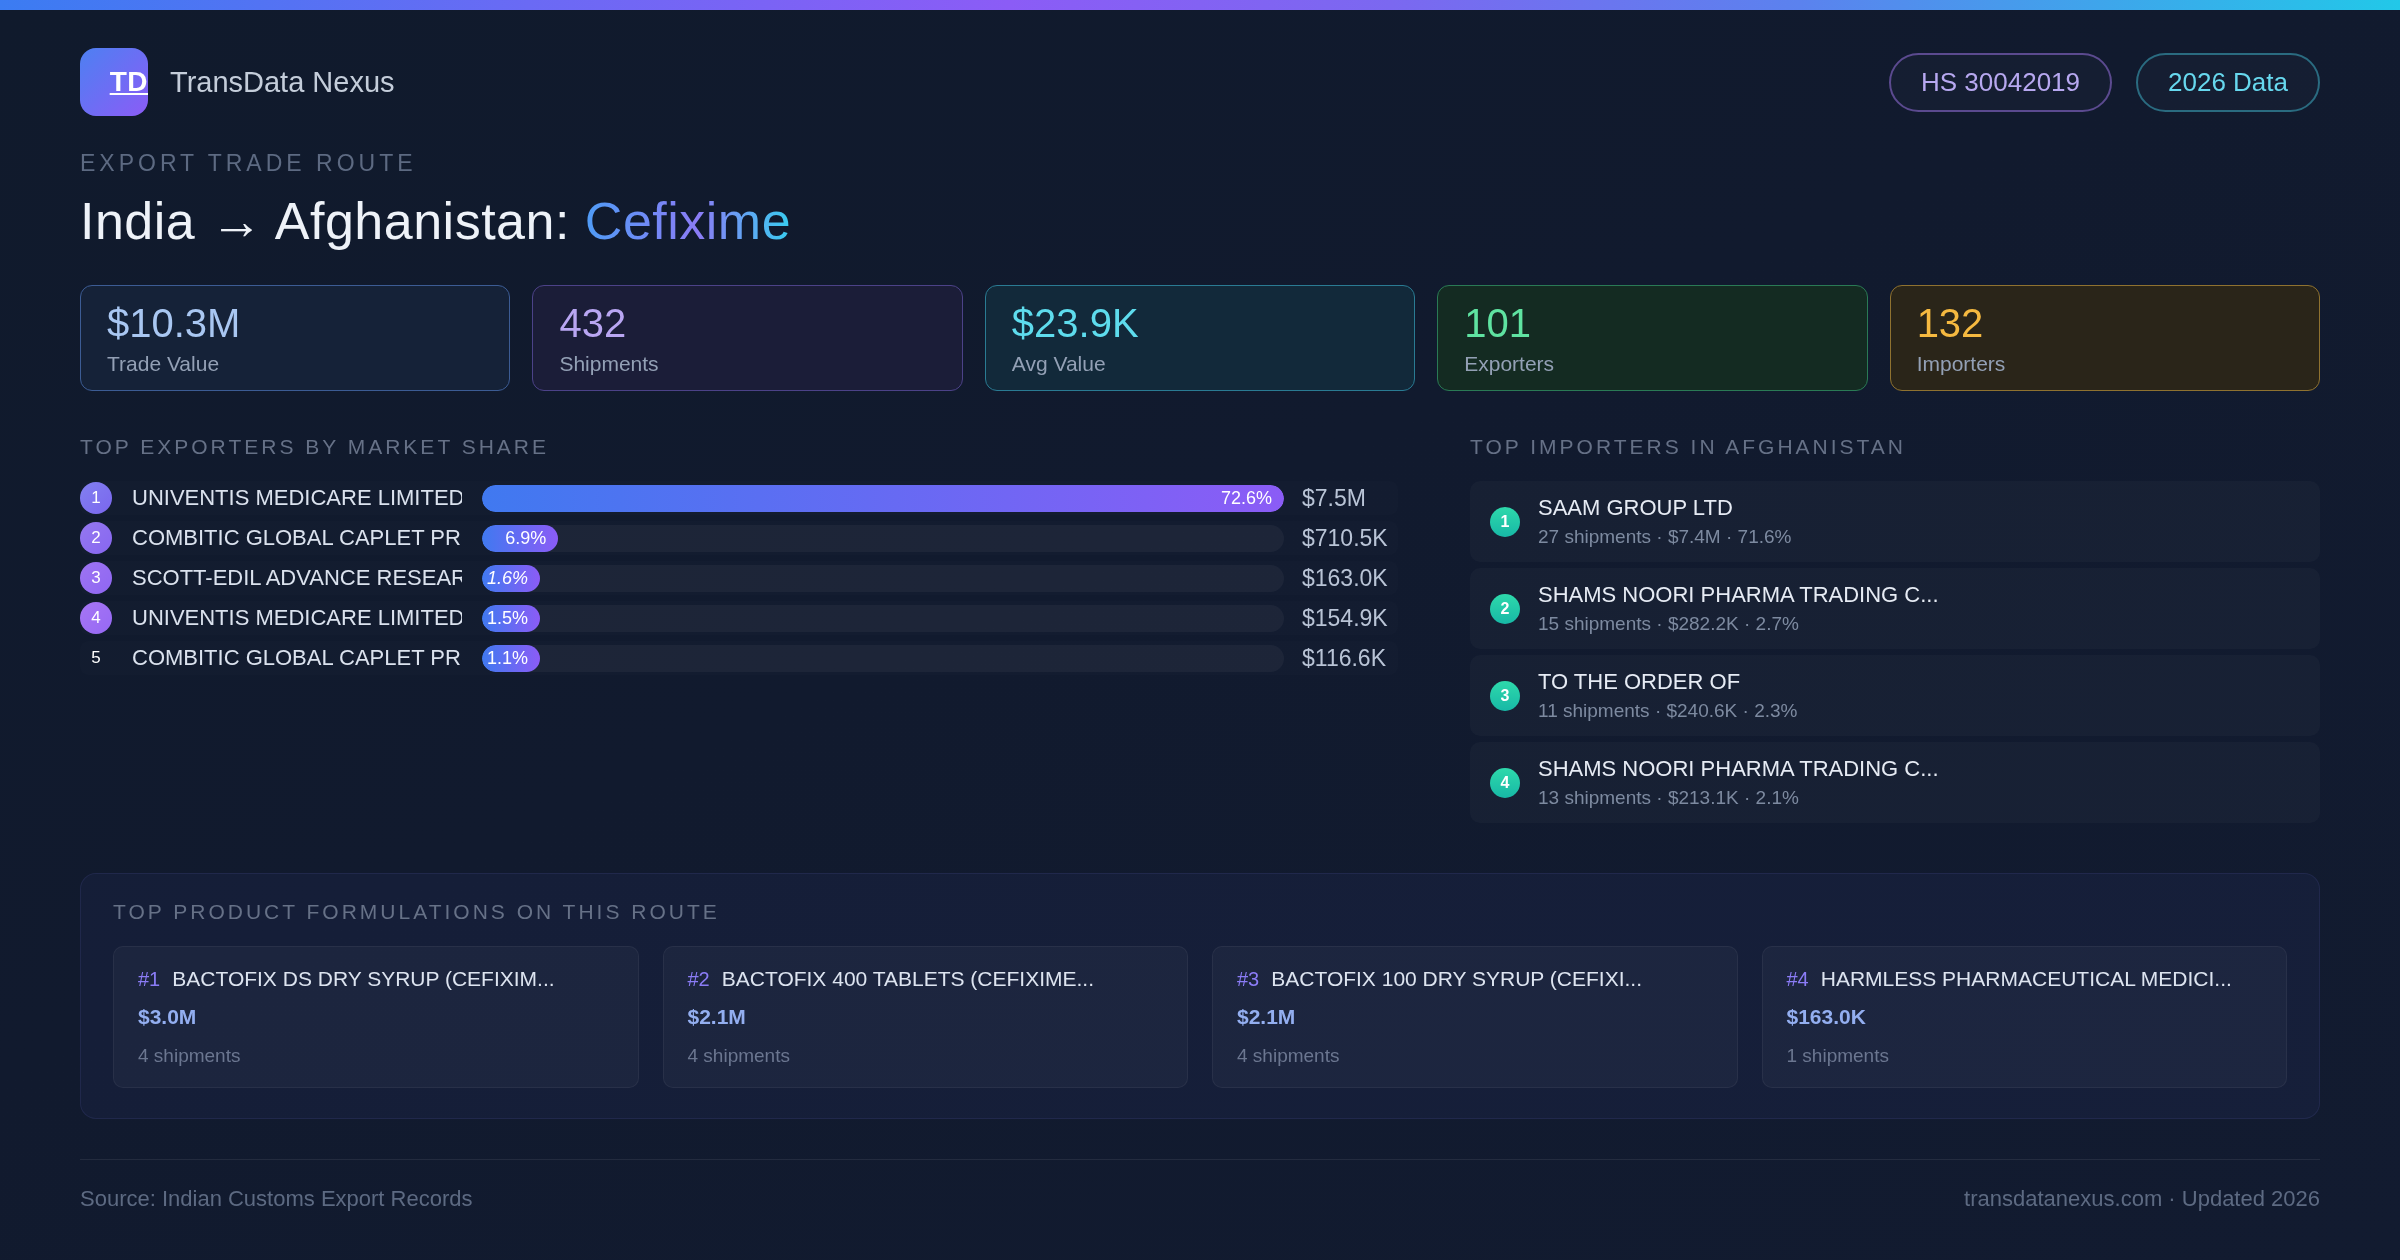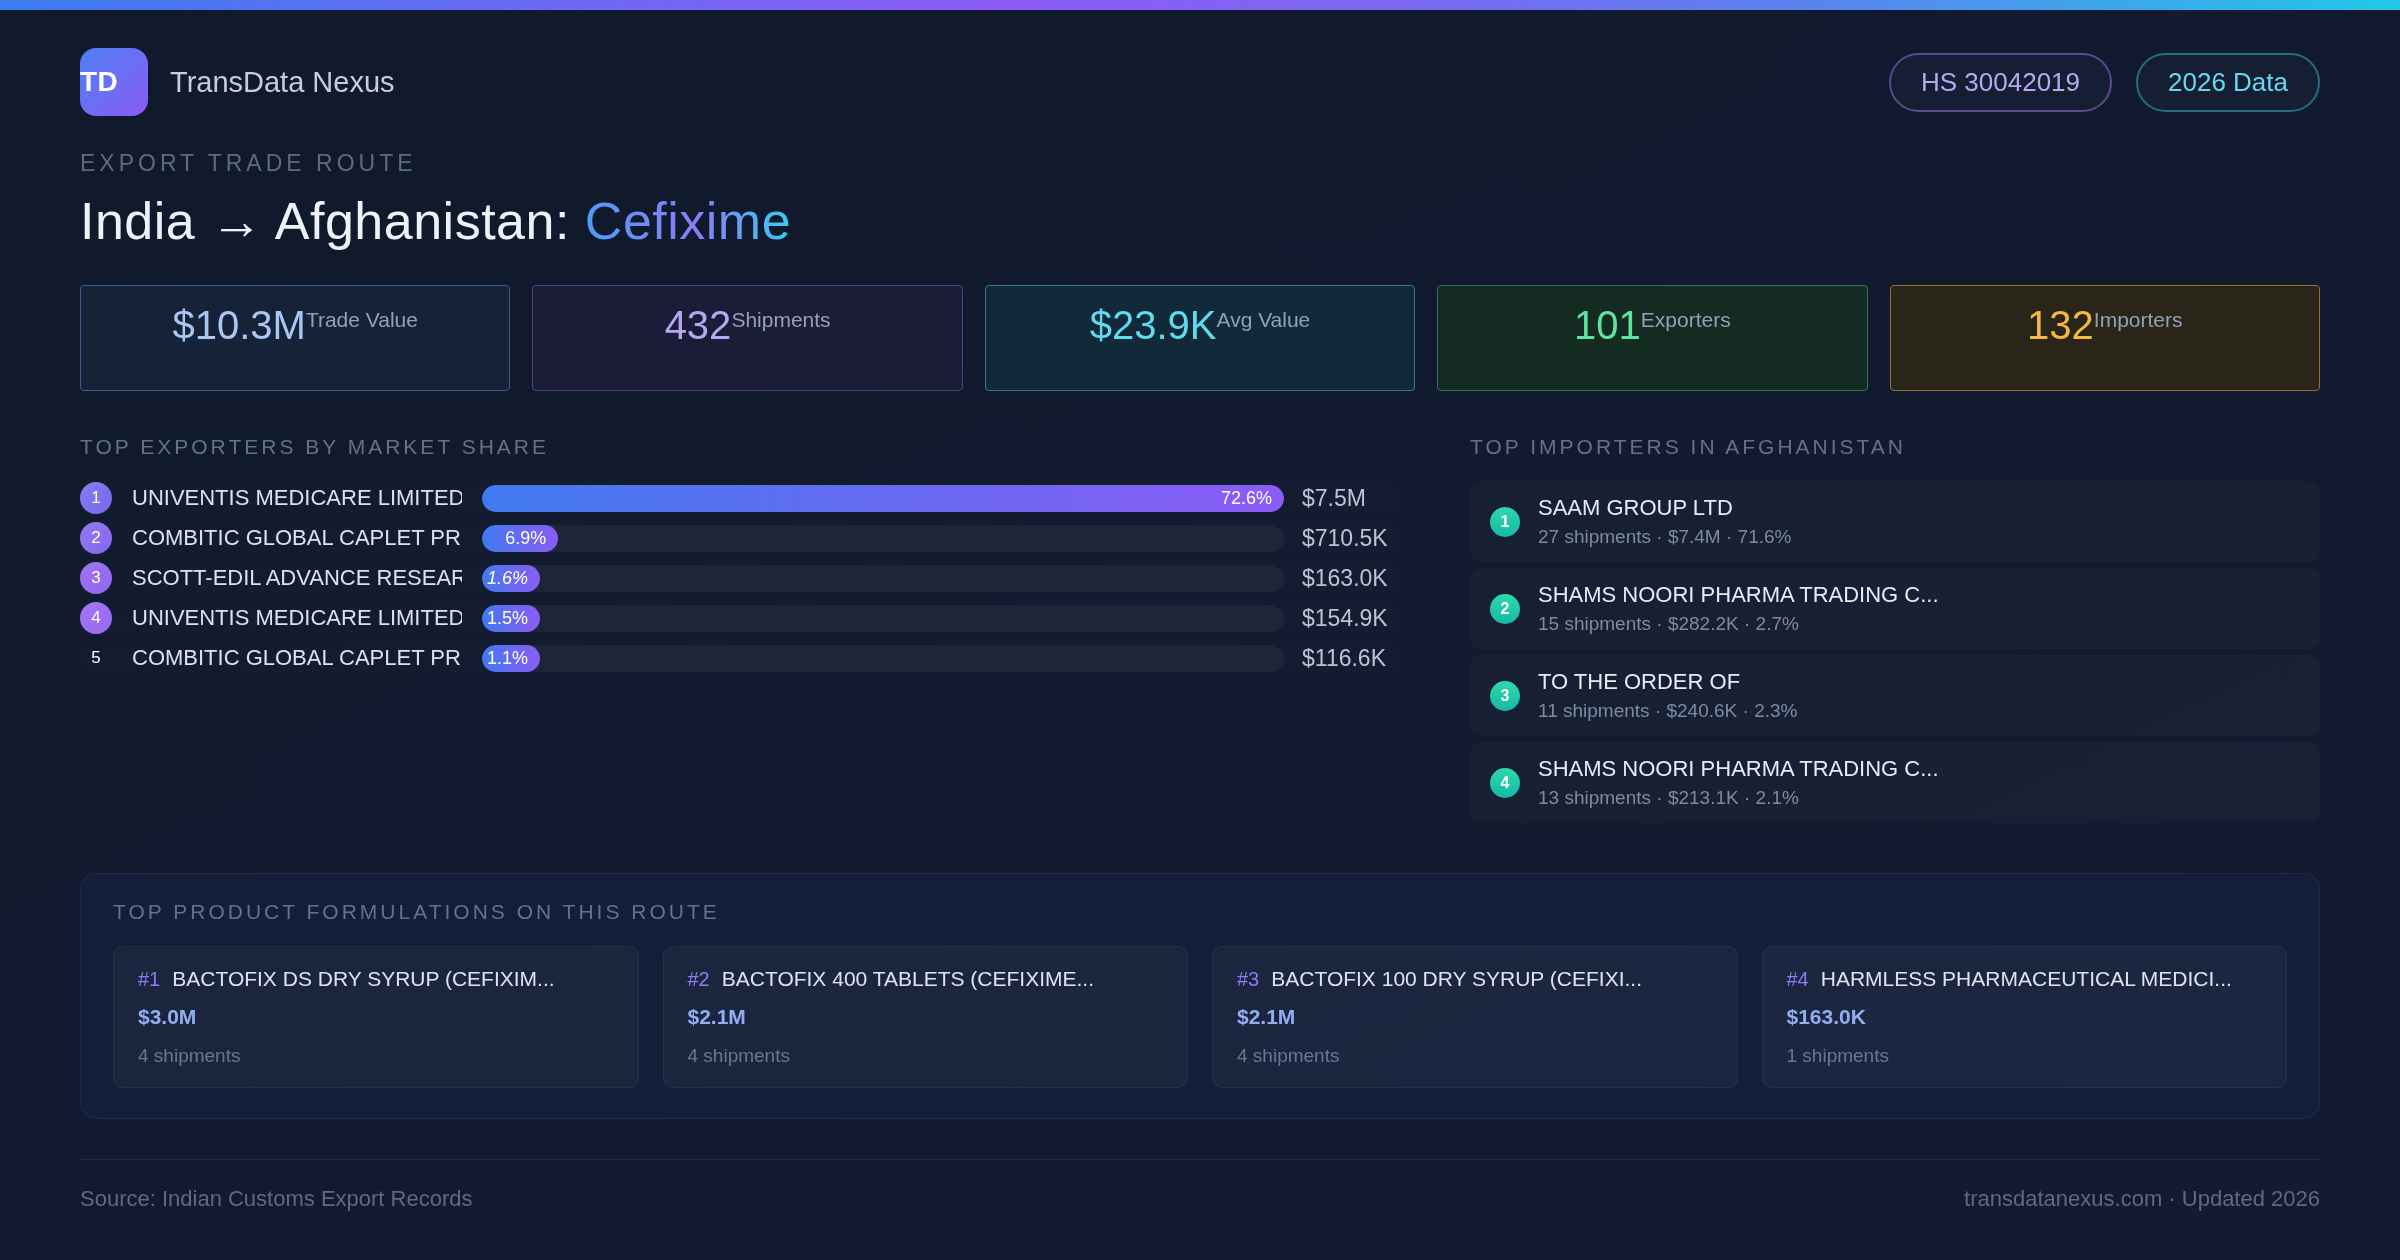--- a/index.html
+++ b/index.html
@@ -20,45 +20,45 @@
     background:linear-gradient(90deg,#3b7cf2 0%,#6a6af4 22%,#8b5cf6 42%,#7b68f0 58%,#5b82ee 75%,#22c8e8 100%);
   }
   .container { padding:0 80px; }
 
   
   .header { display:flex; align-items:center; justify-content:space-between; margin-top:38px; }
   .brand-wrap { display:flex; align-items:center; gap:22px; }
   .logo {
     width:68px; height:68px; border-radius:16px;
     background:linear-gradient(135deg,#4d80f2 0%,#8b5cf6 100%);
-    display:flex; align-items:center; justify-content:flex-start;
-    font-size:28px; font-weight:700; color:#ffffff; letter-spacing:.5px;
+    display:flex; align-items:center; justify-content:flex-end;
+    font-size:28px; font-weight:700; color:#ffffff; letter-spacing:.5px;text-decoration:underline;
   }
   .brand-name { font-size:29px; font-weight:400; color:#c4cdda; }
   .badges { display:flex; gap:24px; }
   .badge {
     border:2px solid; border-radius:999px;
     padding:12px 30px; font-size:26px; font-weight:500;
     background:rgba(255,255,255,0.02);
   }
 
   
   .eyebrow { margin-top:34px; font-size:23px; letter-spacing:4px; color:#5d6a82; font-weight:500; }
   .h1 { margin-top:14px; font-size:52px; font-weight:500; color:#eef2f8; letter-spacing:.5px; }
   .h1 .product {
     background:linear-gradient(90deg,#4f9cf6 0%,#8b7cf6 55%,#38cdf0 100%);
     -webkit-background-clip:text; background-clip:text; color:transparent;
   }
 
   
   .stats { display:flex; gap:22px; margin-top:34px; }
   .stat-card {
-    flex:1 1 0; height:106px; border-radius:4px;
+    flex:1 1 0; height:106px; border-radius:12px;
     border:1.5px solid; padding:16px 26px;
-    display:flex; flex-direction:row; justify-content:center;
+    display:flex; flex-direction:column; justify-content:center;
   }
   .stat-value { font-size:40px; font-weight:500; line-height:1.15; }
   .stat-label { font-size:21px; color:#93a0b5; margin-top:6px; }
 
   
   .cols { display:flex; gap:72px; margin-top:44px; align-items:flex-start; }
   .col-left { flex:0 0 1318px; }
   .col-right { flex:1 1 auto; }
   .section-title { font-size:21px; letter-spacing:3px; color:#667187; font-weight:500; margin-bottom:22px; }
 

